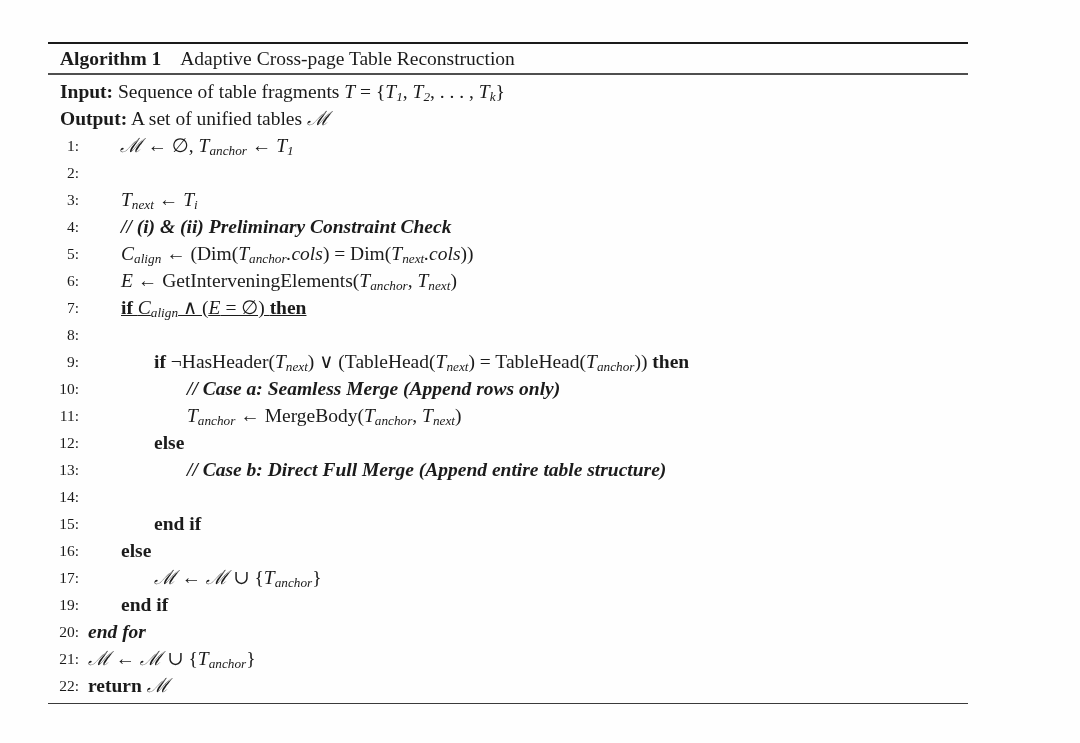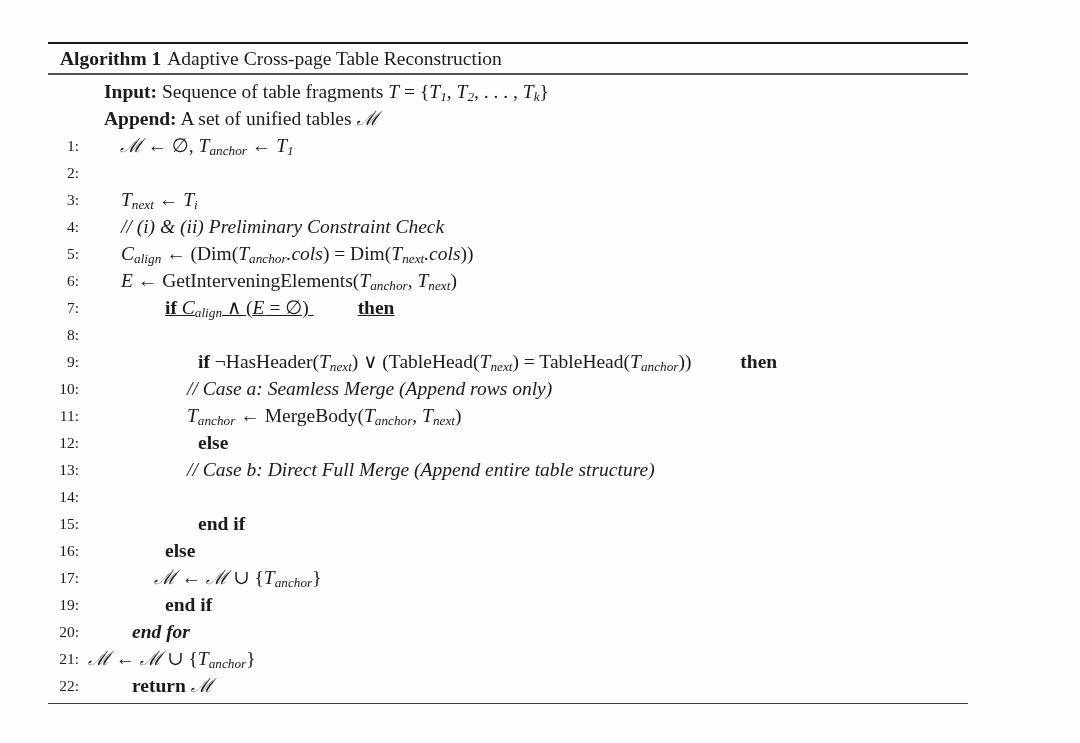--- a/index.html
+++ b/index.html
@@ -30,21 +30,21 @@
   .rule-mid{height:1.3px;background:var(--rule-mid);}
   .rule-bottom{height:1.6px;background:#3a3a3a;}
   .caption{
     height:29px;
     display:flex;
     align-items:center;
     padding-left:12px;
     font-size:19.5px;
     white-space:nowrap;
   }
-  .caption-label{font-weight:700;margin-right:6px;}
+  .caption-label{font-weight:700;margin-right:19px;}
   .algo-body{padding:3px 0 4px 0;}
   .io-line{
     padding-left:12px;
     font-size:19.5px;
     height:27px;
     line-height:27px;
     white-space:nowrap;
   }
   .algo-line{
     display:flex;
@@ -55,25 +55,25 @@
   }
   .algo-line .num{
     width:40px;
     min-width:40px;
     text-align:right;
     padding-right:9px;
     font-size:15.5px;
     line-height:27px;
     color:var(--text);
   }
-  .seg-b{font-weight:700;margin-left:44px;}
+  .seg-b{font-weight:700;}
   .seg-i{font-style:italic;}
   .seg-r{}
   .seg-m{}
-  .seg-c{font-style:italic;}
+  .seg-c{font-style:italic;font-weight:bold;}
   .seg-sc{font-style:italic;}
   .seg-s{
     font-style:italic;
     font-size:0.68em;
     vertical-align:-0.22em;
     line-height:1;
   }
 </style>
 </head>
 <body>
@@ -81,21 +81,21 @@
 <div class="page">
   <div class="algo-float">
     <div class="rule rule-top"></div>
     <div class="caption">
       <span class="caption-label">Algorithm 1</span>
       <span class="caption-title">Adaptive Cross-page Table Reconstruction</span>
     </div>
     <div class="rule rule-mid"></div>
     <div class="algo-body">
       <div class="io-line" id="input-line"><span class="seg-b">Input:</span><span class="seg-r"> Sequence of table fragments </span><span class="seg-sc">T</span><span class="seg-m"> = {</span><span class="seg-i">T</span><span class="seg-s">1</span><span class="seg-m">, </span><span class="seg-i">T</span><span class="seg-s">2</span><span class="seg-m">, . . . , </span><span class="seg-i">T</span><span class="seg-s">k</span><span class="seg-m">}</span></div>
-      <div class="io-line" id="output-line"><span class="seg-b">Append:</span><span class="seg-r"> A set of unified tables </span><span class="seg-sc">ℳ</span></div>
+      <div class="io-line" id="output-line"><span class="seg-b">Output:</span><span class="seg-r"> A set of unified tables </span><span class="seg-sc">ℳ</span></div>
       <div id="algo-lines">
           <div class="algo-line">
             <span class="num">1:</span>
             <span class="content" style="padding-left: 0px; margin-left: 32px;"><span class="seg-sc">ℳ</span><span class="seg-m"> ← ∅, </span><span class="seg-i">T</span><span class="seg-s">anchor</span><span class="seg-m"> ← </span><span class="seg-i">T</span><span class="seg-s">1</span></span>
           </div>
           <div class="algo-line">
             <span class="num">2:</span>
           </div>
           <div class="algo-line">
             <span class="num">3:</span>

